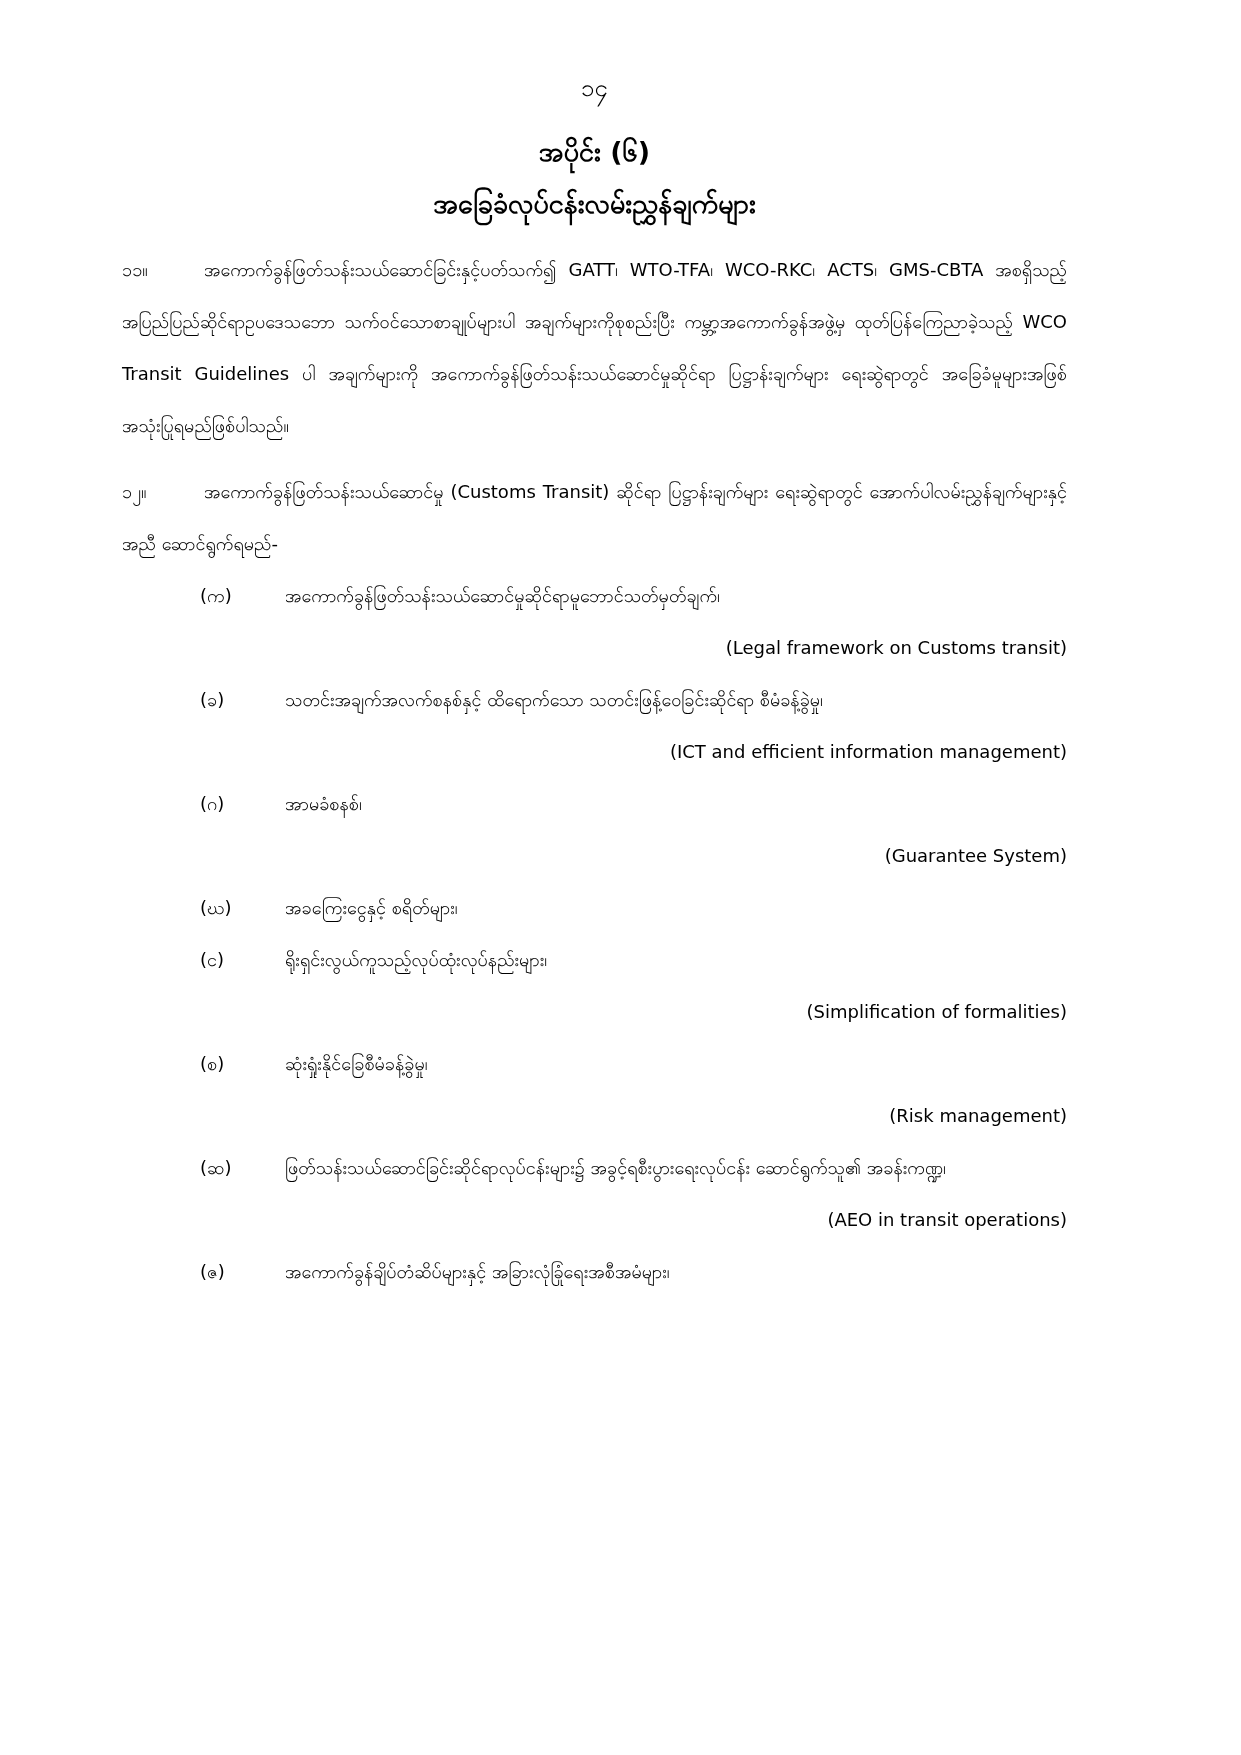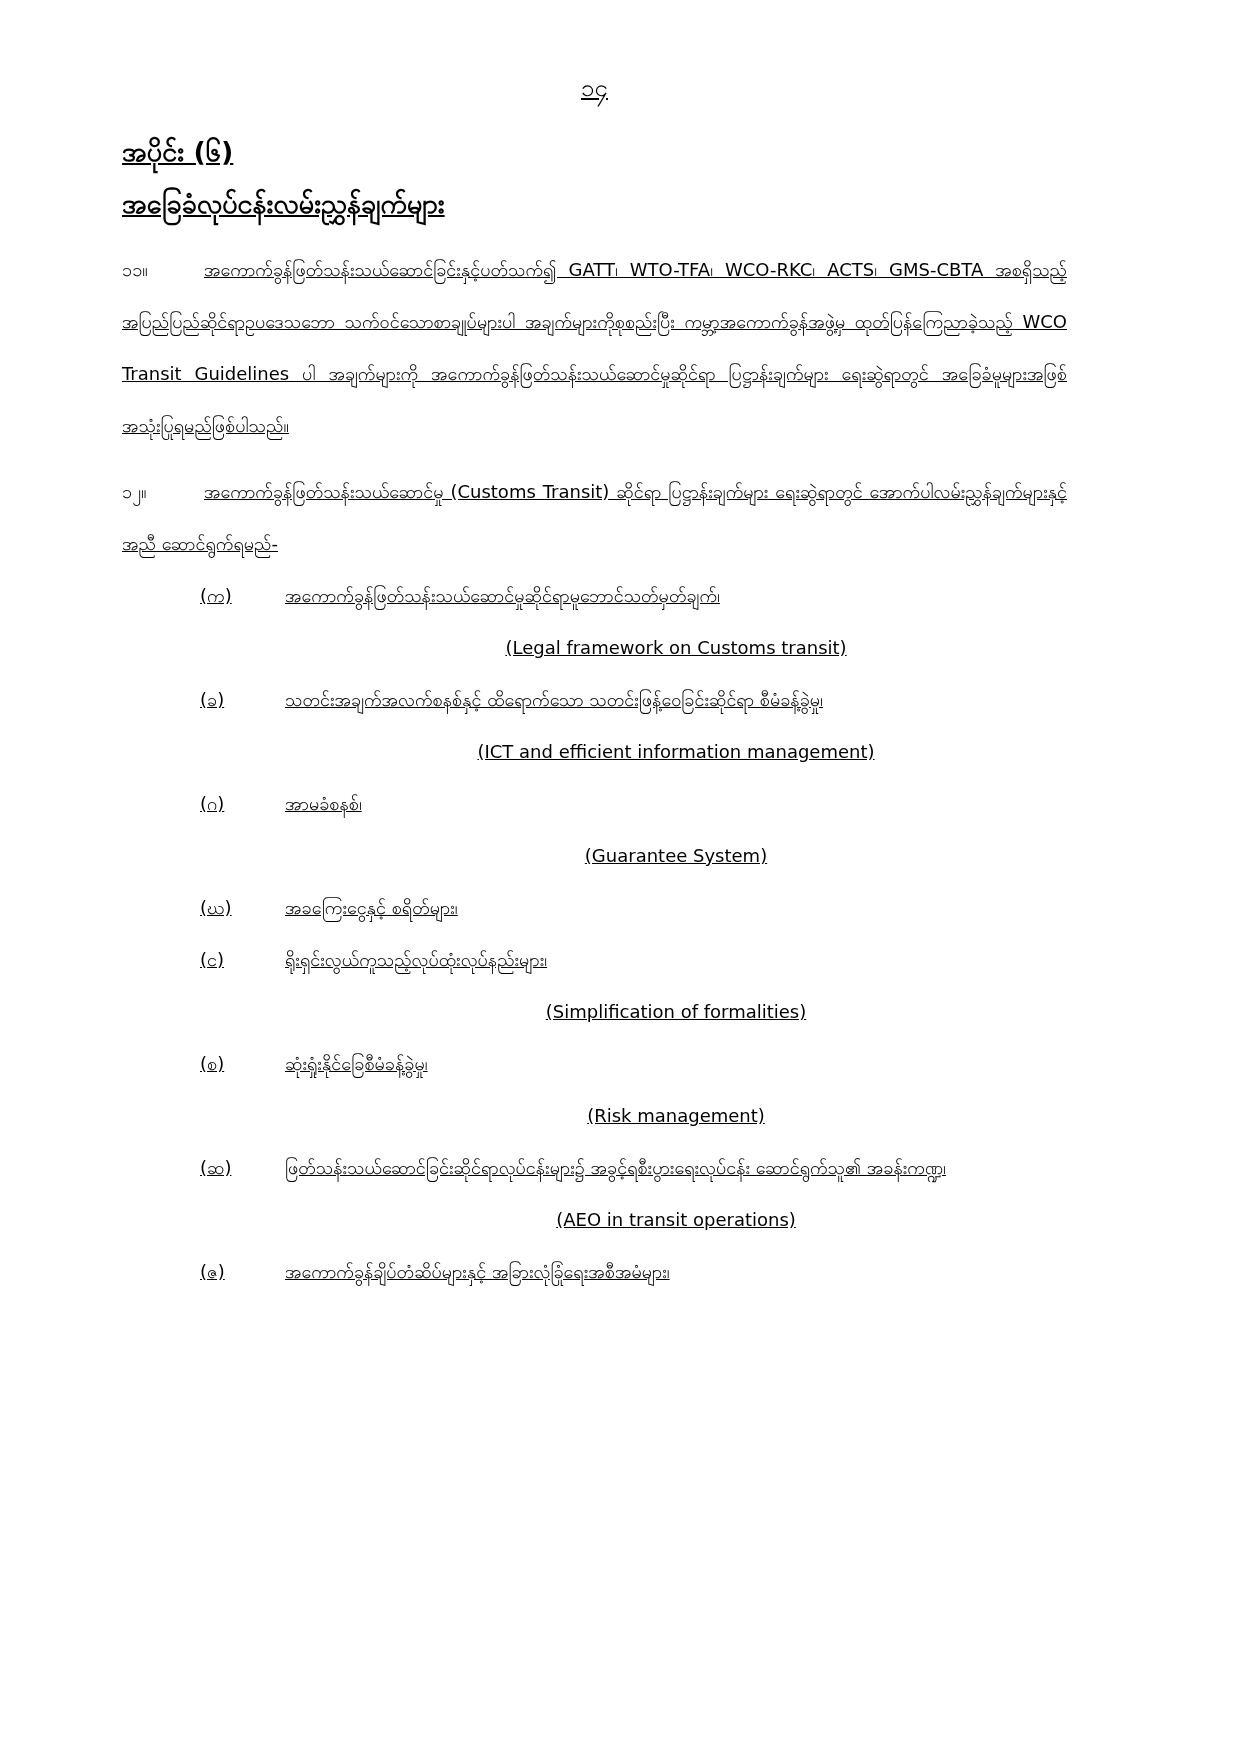--- a/index.html
+++ b/index.html
@@ -10,32 +10,32 @@
     overflow: hidden;
     font-family: "DejaVu Sans", "Liberation Sans", sans-serif;
     color: #000000;
     background: #ffffff;
   }
   .page {
     width: 1167px;
     height: 1755px;
     background: #ffffff;
     position: relative;
-    text-decoration: underline;
   }
   .content {
     padding: 62px 100px 0 122px;
   }
   .page-number {
     text-align: center;
     font-size: 24px;
     line-height: 52px;
   }
   .heading {
     margin-top: 12px;
+    text-align: center;
     font-weight: bold;
     font-size: 27px;
     line-height: 52px;
   }
   .heading-line { white-space: nowrap; }
   .body-text {
     font-size: 18px;
     line-height: 52px;
   }
   .para {
@@ -58,21 +58,21 @@
   }
   .item-body {
     flex: 1 1 auto;
     min-width: 0;
   }
   .item-burmese {
     text-align: justify;
     text-align-last: left;
   }
   .item-english {
-    text-align: center;
+    text-align: right;
   }
 </style>
 </head>
 <body>
 
 <div class="page">
   <div class="content">
 
     <div class="page-number">၁၄</div>
 

